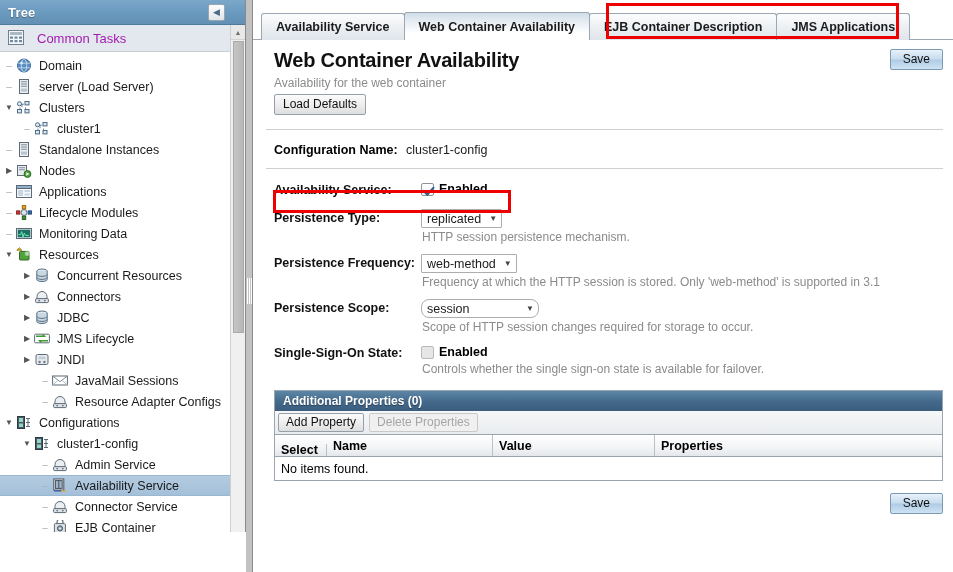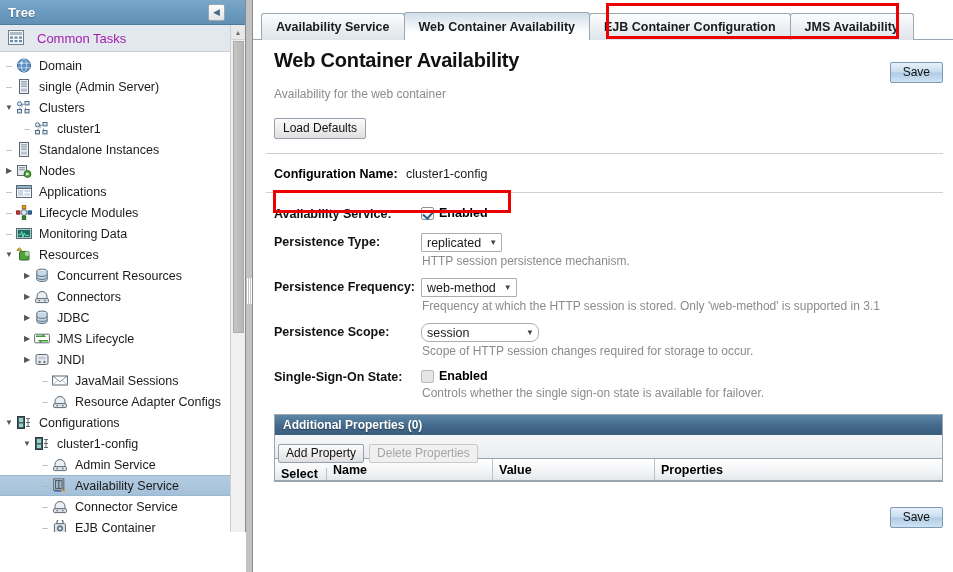--- a/index.html
+++ b/index.html
@@ -188,21 +188,20 @@
   .btn {
     font-family: "Liberation Sans", sans-serif;
     font-size: 12px;
     color: #111;
     padding: 2px 8px;
     border: 1px solid #96a0aa;
     border-radius: 2px;
     background: linear-gradient(to bottom,#fbfbfb,#ededed 55%,#dedede);
     cursor: pointer;
     line-height: 15px;
-    margin-top: 13px;
   }
   .btn-primary {
     background: linear-gradient(to bottom,#e8f1fa 0%,#c6dcee 48%,#aecbe4 52%,#cfe3f3 100%);
     border: 1px solid #7b9ab3;
     font-weight: normal;
     padding: 2px 12px;
   }
   .btn-disabled {
     color: #a6a6a6;
     border: 1px solid #c9c9c9;
@@ -385,21 +384,21 @@
           <span class="twisty" style="color: rgb(169, 179, 187); font-size: 10px;">–</span>
           <span class="ticon">
             <svg width="16" height="15" viewBox="0 0 16 15">
               <rect x="3.5" y="0.5" width="9" height="14" fill="#eceff2" stroke="#5d6a75"></rect>
               <rect x="5" y="2" width="6" height="1.4" fill="#9aa8b4"></rect>
               <rect x="5" y="4.3" width="6" height="1.4" fill="#9aa8b4"></rect>
               <rect x="5" y="6.6" width="6" height="1.4" fill="#9aa8b4"></rect>
               <rect x="5" y="9.6" width="6" height="3" fill="#b9c4ce"></rect>
             </svg>
           </span>
-          <span class="tlabel">single (Admin Server)</span>
+          <span class="tlabel">server (Load Server)</span>
         </div>
         <div class="tree-row">
           <span class="indent" style="width: 2px;"></span>
           <span class="twisty">▼</span>
           <span class="ticon">
             <svg width="16" height="15" viewBox="0 0 16 15">
               <path d="M4 4.2h4M6 4.2v3M4 7.5v3.5M9.5 7.5v3.5" stroke="#5f7a91" fill="none" stroke-width="0.9"></path>
               <rect x="1.5" y="1.8" width="4" height="4" rx="1.8" fill="#dfe7ee" stroke="#4d6d8a"></rect>
               <rect x="9" y="1.5" width="4" height="3.4" fill="#dfe7ee" stroke="#4d6d8a"></rect>
               <rect x="1.5" y="9.5" width="4" height="3.4" fill="#dfe7ee" stroke="#4d6d8a"></rect>
@@ -682,24 +681,24 @@
   <div id="main">
 
     <div id="tabbar">
         <div class="tab">
           <span>Availability Service</span>
         </div>
         <div class="tab active">
           <span>Web Container Availability</span>
         </div>
         <div class="tab">
-          <span>EJB Container Configuration</span>
+          <span>EJB Container Description</span>
         </div>
         <div class="tab">
-          <span>JMS Availability</span>
+          <span>JMS Applications</span>
         </div>
       </div>
     <div class="annot" id="annot-tabs"></div>
 
     <div id="content">
 
       <div class="page-head">
         <h1>Web Container Availability</h1>
         <button class="btn btn-primary">Save</button>
       </div>
@@ -785,20 +784,21 @@
         <div id="props-toolbar">
           <button class="btn">Add Property</button>
           <button class="btn btn-disabled">Delete Properties</button>
         </div>
         <div class="thead">
           <div class="col-select">Select</div>
           <div class="col-name">Name</div>
           <div class="col-value">Value</div>
           <div class="col-desc">Properties</div>
         </div>
+        <div class="tbody-empty">No items found.</div>
       </div>
 
       <div id="footer-save">
         <button class="btn btn-primary">Save</button>
       </div>
     </div>
 
     <div class="annot" id="annot-avail"></div>
   </div>
 </div>

